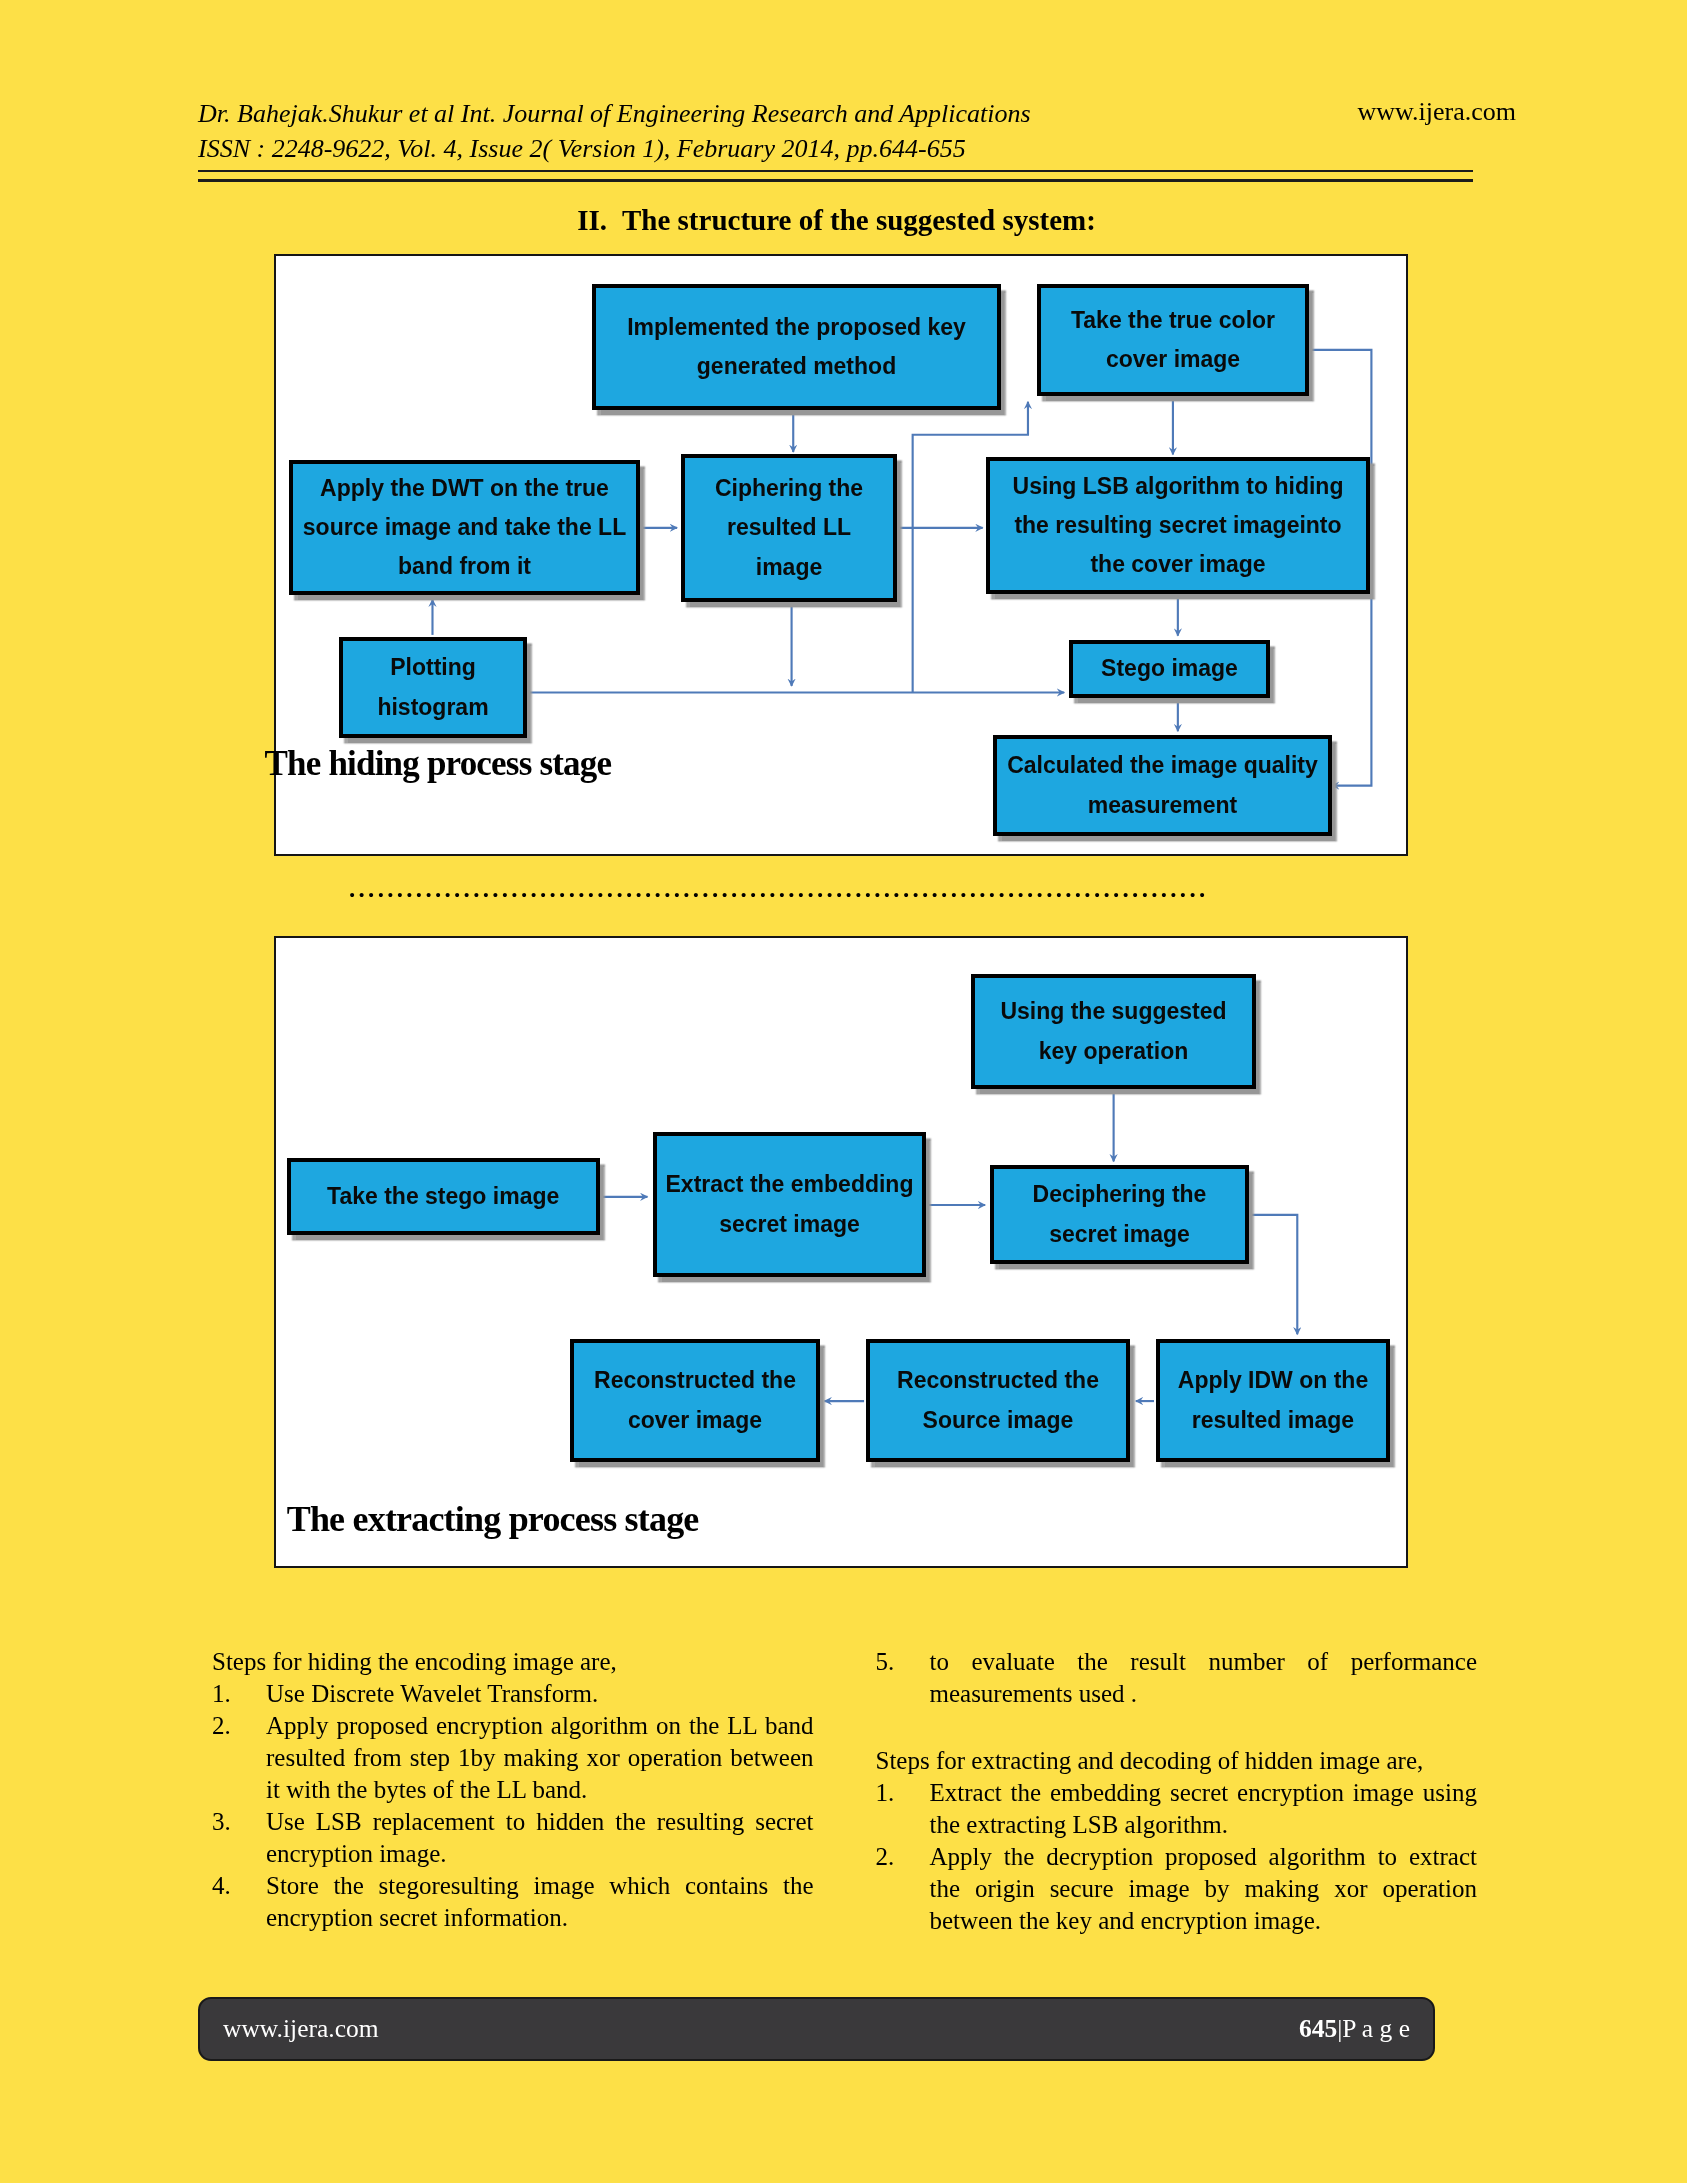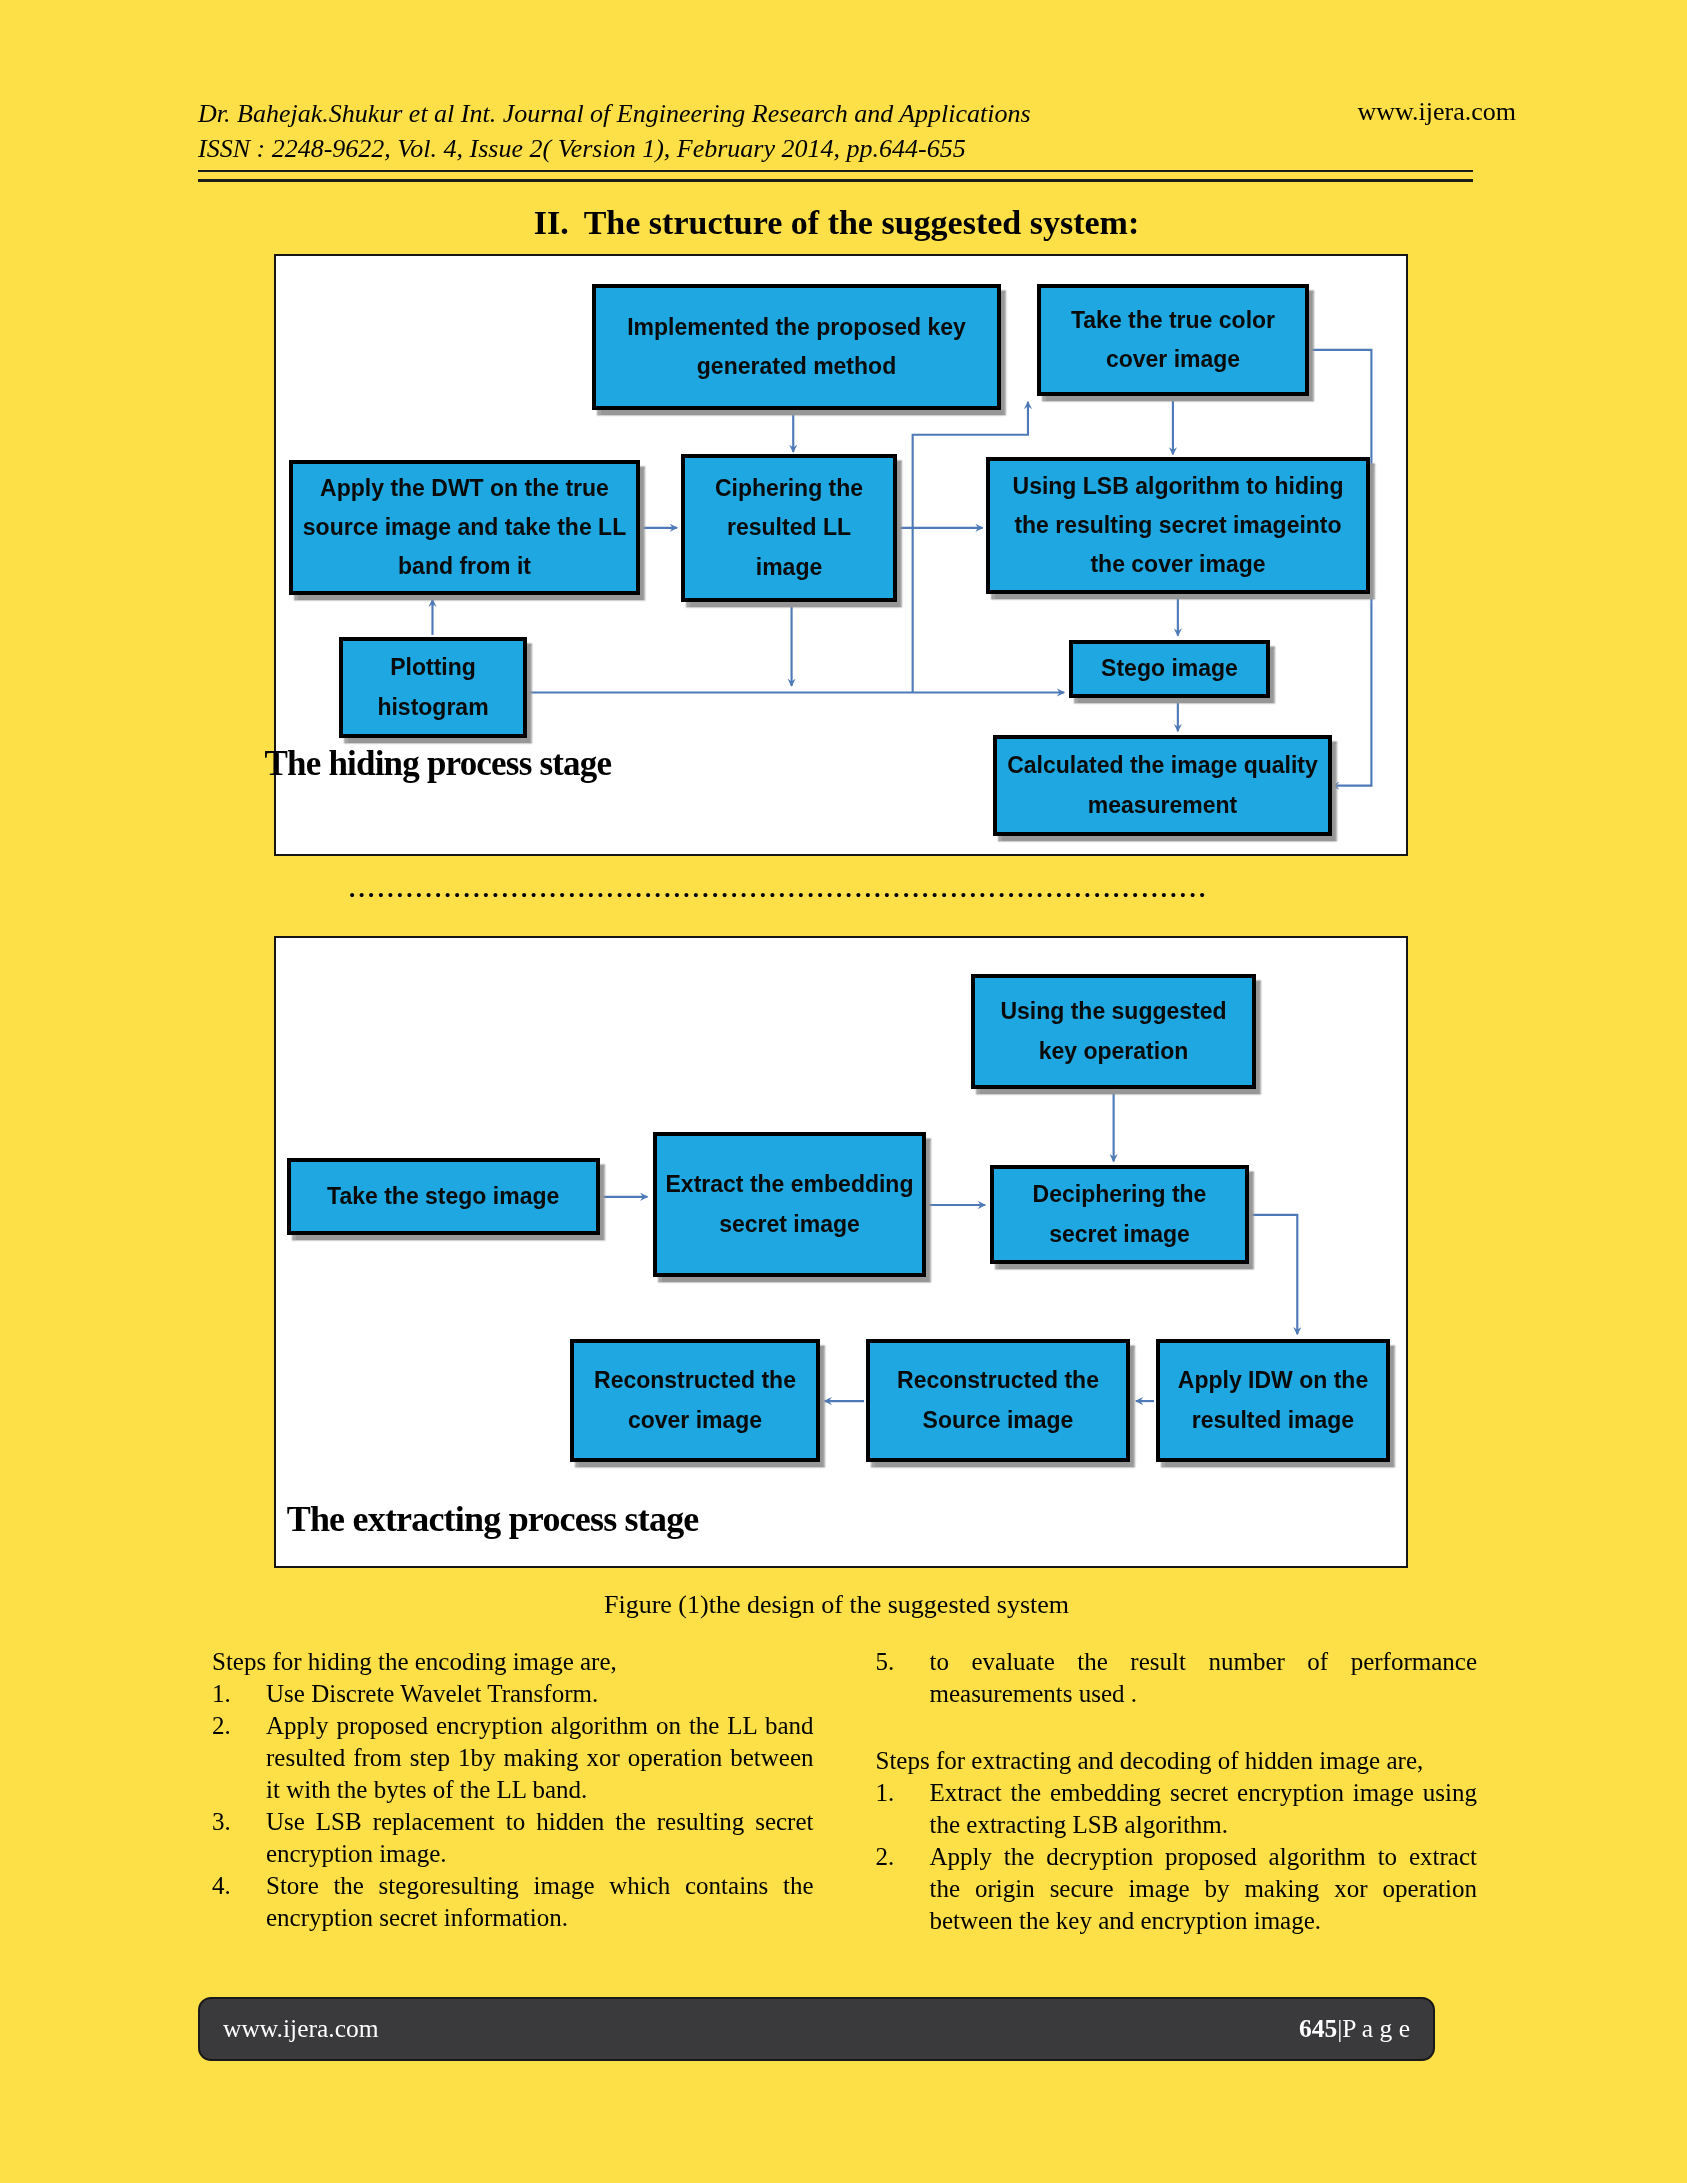--- a/index.html
+++ b/index.html
@@ -3,21 +3,21 @@
 <meta charset="utf-8">
 <style>
   html,body{margin:0;padding:0;background:#ffffff;}
   #page{position:relative;width:1687px;height:2183px;background:#fde047;overflow:hidden;
         font-family:"Liberation Serif",serif;color:#000;padding-left:42px;}
   
   .hdr-line{position:absolute;left:198px;width:1277px;font-style:italic;font-size:26px;line-height:33px;}
   .hdr-site{position:absolute;right:213px;font-style:normal;font-size:26px;}
   .hdr-rule{position:absolute;left:198px;width:1275px;height:7.4px;border-top:2.5px solid #1c1c1c;border-bottom:3.3px solid #1c1c1c;}
   
-  .sec-title{position:absolute;left:198px;width:1277px;text-align:center;font-weight:bold;font-size:34px;}
+  .sec-title{position:absolute;left:198px;width:1277px;text-align:center;font-weight:bold;font-size:29px;}
   .sec-num{margin-right:15px;}
   
   .chart{position:absolute;left:274px;width:1130px;border:2.5px solid #161616;background:#fff;}
   .chart svg{position:absolute;left:0;top:0;pointer-events:none;}
   .fbox{position:absolute;background:#1ea7e0;border:4.1px solid #000;box-shadow:5px 5.8px 1.6px #979797;
         box-sizing:border-box;display:flex;align-items:center;justify-content:center;text-align:center;
         font-family:"Liberation Sans",sans-serif;font-size:23px;line-height:1.7;font-weight:600;
         color:#0a0a0a;padding:1.6px 8.2px;}
   .stage-label{position:absolute;font-family:"Liberation Serif",serif;font-weight:bold;letter-spacing:-0.8px;text-align:right;}
   
@@ -108,21 +108,20 @@
     <div class="fbox" style="left:695px;top:36px;width:285px;height:115px;">Using the suggested key operation</div>
     <div class="fbox" style="left:10.7px;top:220px;width:313px;height:77px;">Take the stego image</div>
     <div class="fbox" style="left:377px;top:194px;width:273px;height:145px;overflow:hidden;">Extract the embedding secret image</div>
     <div class="fbox" style="left:714px;top:227px;width:259px;height:99px;">Deciphering the secret image</div>
     <div class="fbox" style="left:880px;top:401px;width:234px;height:123px;">Apply IDW on the resulted image</div>
     <div class="fbox" style="left:590px;top:401px;width:264px;height:123px;">Reconstructed the Source image</div>
     <div class="fbox" style="left:294px;top:401px;width:250px;height:123px;">Reconstructed the cover image</div>
     <div class="stage-label" style="left:10.7px;top:560px;font-size:36px;">The extracting process stage</div>
   </div>
 
-  <div class="caption">Figure (1)the design of the suggested system</div>
 
   <div id="cols">
     <div class="col">
       <p class="intro">Steps for hiding the encoding image are,</p>
       <div class="li">
         <span class="num">1.</span>
         <span class="txt">Use Discrete Wavelet Transform.</span>
       </div>
       <div class="li">
         <span class="num">2.</span>

